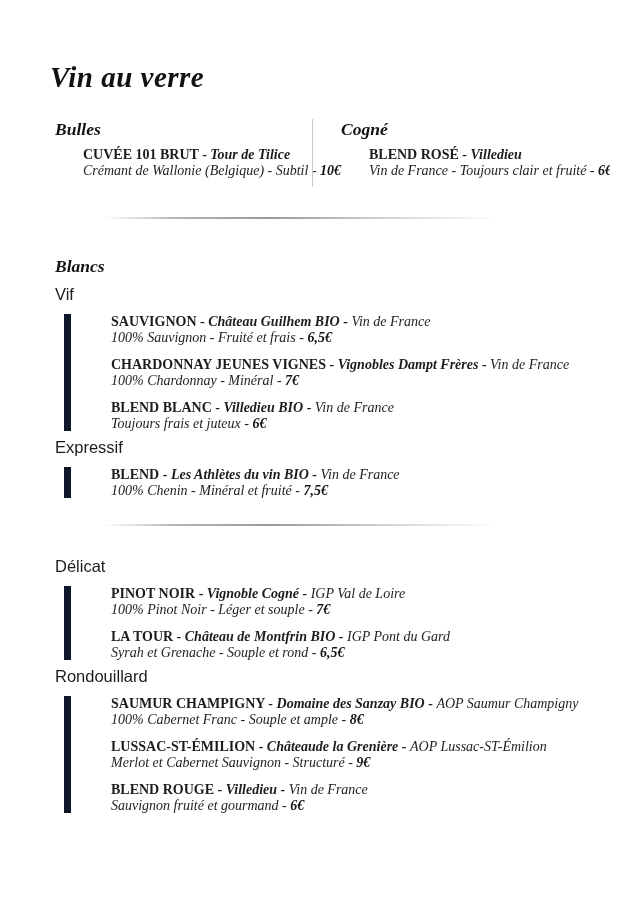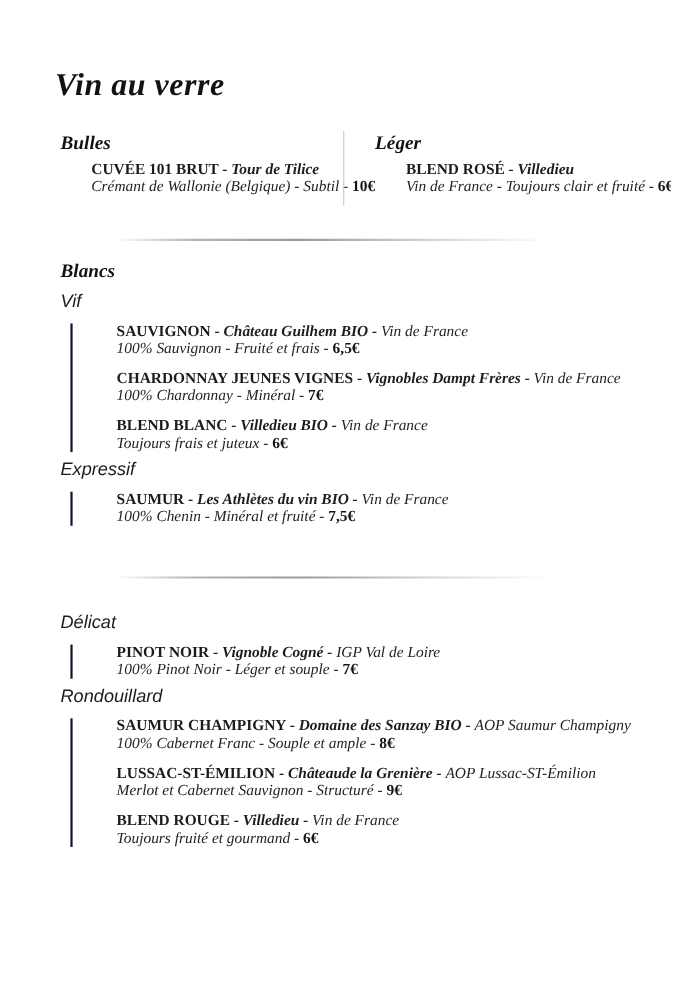--- a/index.html
+++ b/index.html
@@ -51,21 +51,20 @@
     font-weight: 700;
     font-style: italic;
     color: #121212;
     margin: 0 0 8px 0;
   }
   .sub-h {
     font-family: "Liberation Sans", "DejaVu Sans", sans-serif;
     font-size: 16.5px;
     line-height: 20px;
     font-weight: 400;
-    font-style: italic;
     color: #1c1c1c;
     margin: 6px 0 10px 0;
   }
   .sub-h.first { margin-top: 2px; }
 
   .hdivider {
     position: absolute;
     left: 104px;
     width: 396px;
     height: 2px;
@@ -73,61 +72,61 @@
     background: linear-gradient(to right,
       rgba(130,130,130,0) 0%,
       rgba(90,90,90,0.45) 18%,
       rgba(70,70,70,0.55) 42%,
       rgba(110,110,110,0.30) 72%,
       rgba(150,150,150,0) 100%);
   }
   .hr1 { top: 217px; }
   .hr2 { top: 524px; }
 
-  .block-blancs { position: absolute; left: 55px; top: 236px; width: 545px; }
+  .block-blancs { position: absolute; left: 55px; top: 256px; width: 545px; }
   .block-rouges { position: absolute; left: 55px; top: 554px; width: 545px; }
 
   .entries {
     margin-left: 9px;
-    border-left: 2px solid #0f172a;
+    border-left: 7px solid #0f172a;
     padding-left: 12px;
   }
   .entry { margin-bottom: 12px; }
   .entry:last-child { margin-bottom: 0; }
 
   .line1, .line2 {
     font-size: 14px;
     line-height: 15.5px;
     white-space: nowrap;
     margin-left: 28px;
   }
   .nm { font-weight: 700; font-style: normal; }
   .pr { font-weight: 700; font-style: italic; }
   .rg { font-weight: 400; font-style: italic; color: #222222; }
   .ds { font-weight: 400; font-style: italic; color: #222222; font-family: Liberation Serif, serif; }
-  .pc { font-weight: 700; color: #141414; text-align: right; }
+  .pc { font-weight: 700; font-style: italic; color: #141414; text-align: right; }
 </style>
 </head>
 <body>
 
 <div class="page">
 
   <div class="title">Vin au verre</div>
 
   <div class="top-row">
     <div class="col-left">
       <h2 class="sec-h">Bulles</h2>
       <div class="entry">
         <div class="line1"><span class="nm">CUVÉE 101 BRUT - </span><span class="pr">Tour de Tilice</span><span class="rg"></span></div>
         <div class="line2"><span class="ds">Crémant de Wallonie (Belgique) - Subtil - </span><span class="pc">10€</span></div>
       </div>
     </div>
     <div class="vrule"></div>
     <div class="col-right">
-      <h2 class="sec-h">Léger</h2>
+      <h2 class="sec-h">Cogné</h2>
       <div class="entry">
         <div class="line1"><span class="nm">BLEND ROSÉ - </span><span class="pr">Villedieu</span><span class="rg"></span></div>
         <div class="line2"><span class="ds">Vin de France - Toujours clair et fruité - </span><span class="pc">6€</span></div>
       </div>
     </div>
   </div>
 
   <div class="hdivider hr1"></div>
 
   <div class="block-blancs">
@@ -145,48 +144,52 @@
       </div>
       <div class="entry">
         <div class="line1"><span class="nm">BLEND BLANC - </span><span class="pr">Villedieu BIO - </span><span class="rg">Vin de France</span></div>
         <div class="line2"><span class="ds">Toujours frais et juteux - </span><span class="pc">6€</span></div>
       </div>
     </div>
 
     <h3 class="sub-h">Expressif</h3>
     <div class="entries">
       <div class="entry">
-        <div class="line1"><span class="nm">SAUMUR - </span><span class="pr">Les Athlètes du vin BIO - </span><span class="rg">Vin de France</span></div>
+        <div class="line1"><span class="nm">BLEND - </span><span class="pr">Les Athlètes du vin BIO - </span><span class="rg">Vin de France</span></div>
         <div class="line2"><span class="ds">100% Chenin - Minéral et fruité - </span><span class="pc">7,5€</span></div>
       </div>
     </div>
   </div>
 
   <div class="hdivider hr2"></div>
 
   <div class="block-rouges">
 
     <h3 class="sub-h first">Délicat</h3>
     <div class="entries">
       <div class="entry">
         <div class="line1"><span class="nm">PINOT NOIR - </span><span class="pr">Vignoble Cogné - </span><span class="rg">IGP Val de Loire</span></div>
         <div class="line2"><span class="ds">100% Pinot Noir - Léger et souple - </span><span class="pc">7€</span></div>
       </div>
+      <div class="entry">
+        <div class="line1"><span class="nm">LA TOUR - </span><span class="pr">Château de Montfrin BIO - </span><span class="rg">IGP Pont du Gard</span></div>
+        <div class="line2"><span class="ds">Syrah et Grenache - Souple et rond - </span><span class="pc">6,5€</span></div>
+      </div>
     </div>
 
     <h3 class="sub-h">Rondouillard</h3>
     <div class="entries">
       <div class="entry">
         <div class="line1"><span class="nm">SAUMUR CHAMPIGNY - </span><span class="pr">Domaine des Sanzay BIO - </span><span class="rg">AOP Saumur Champigny</span></div>
         <div class="line2"><span class="ds">100% Cabernet Franc - Souple et ample - </span><span class="pc">8€</span></div>
       </div>
       <div class="entry">
         <div class="line1"><span class="nm">LUSSAC-ST-ÉMILION - </span><span class="pr">Châteaude la Grenière - </span><span class="rg">AOP Lussac-ST-Émilion</span></div>
         <div class="line2"><span class="ds">Merlot et Cabernet Sauvignon - Structuré - </span><span class="pc">9€</span></div>
       </div>
       <div class="entry">
         <div class="line1"><span class="nm">BLEND ROUGE - </span><span class="pr">Villedieu - </span><span class="rg">Vin de France</span></div>
-        <div class="line2"><span class="ds">Toujours fruité et gourmand - </span><span class="pc">6€</span></div>
+        <div class="line2"><span class="ds">Sauvignon fruité et gourmand - </span><span class="pc">6€</span></div>
       </div>
     </div>
   </div>
 
 </div>
 
 </body></html>

